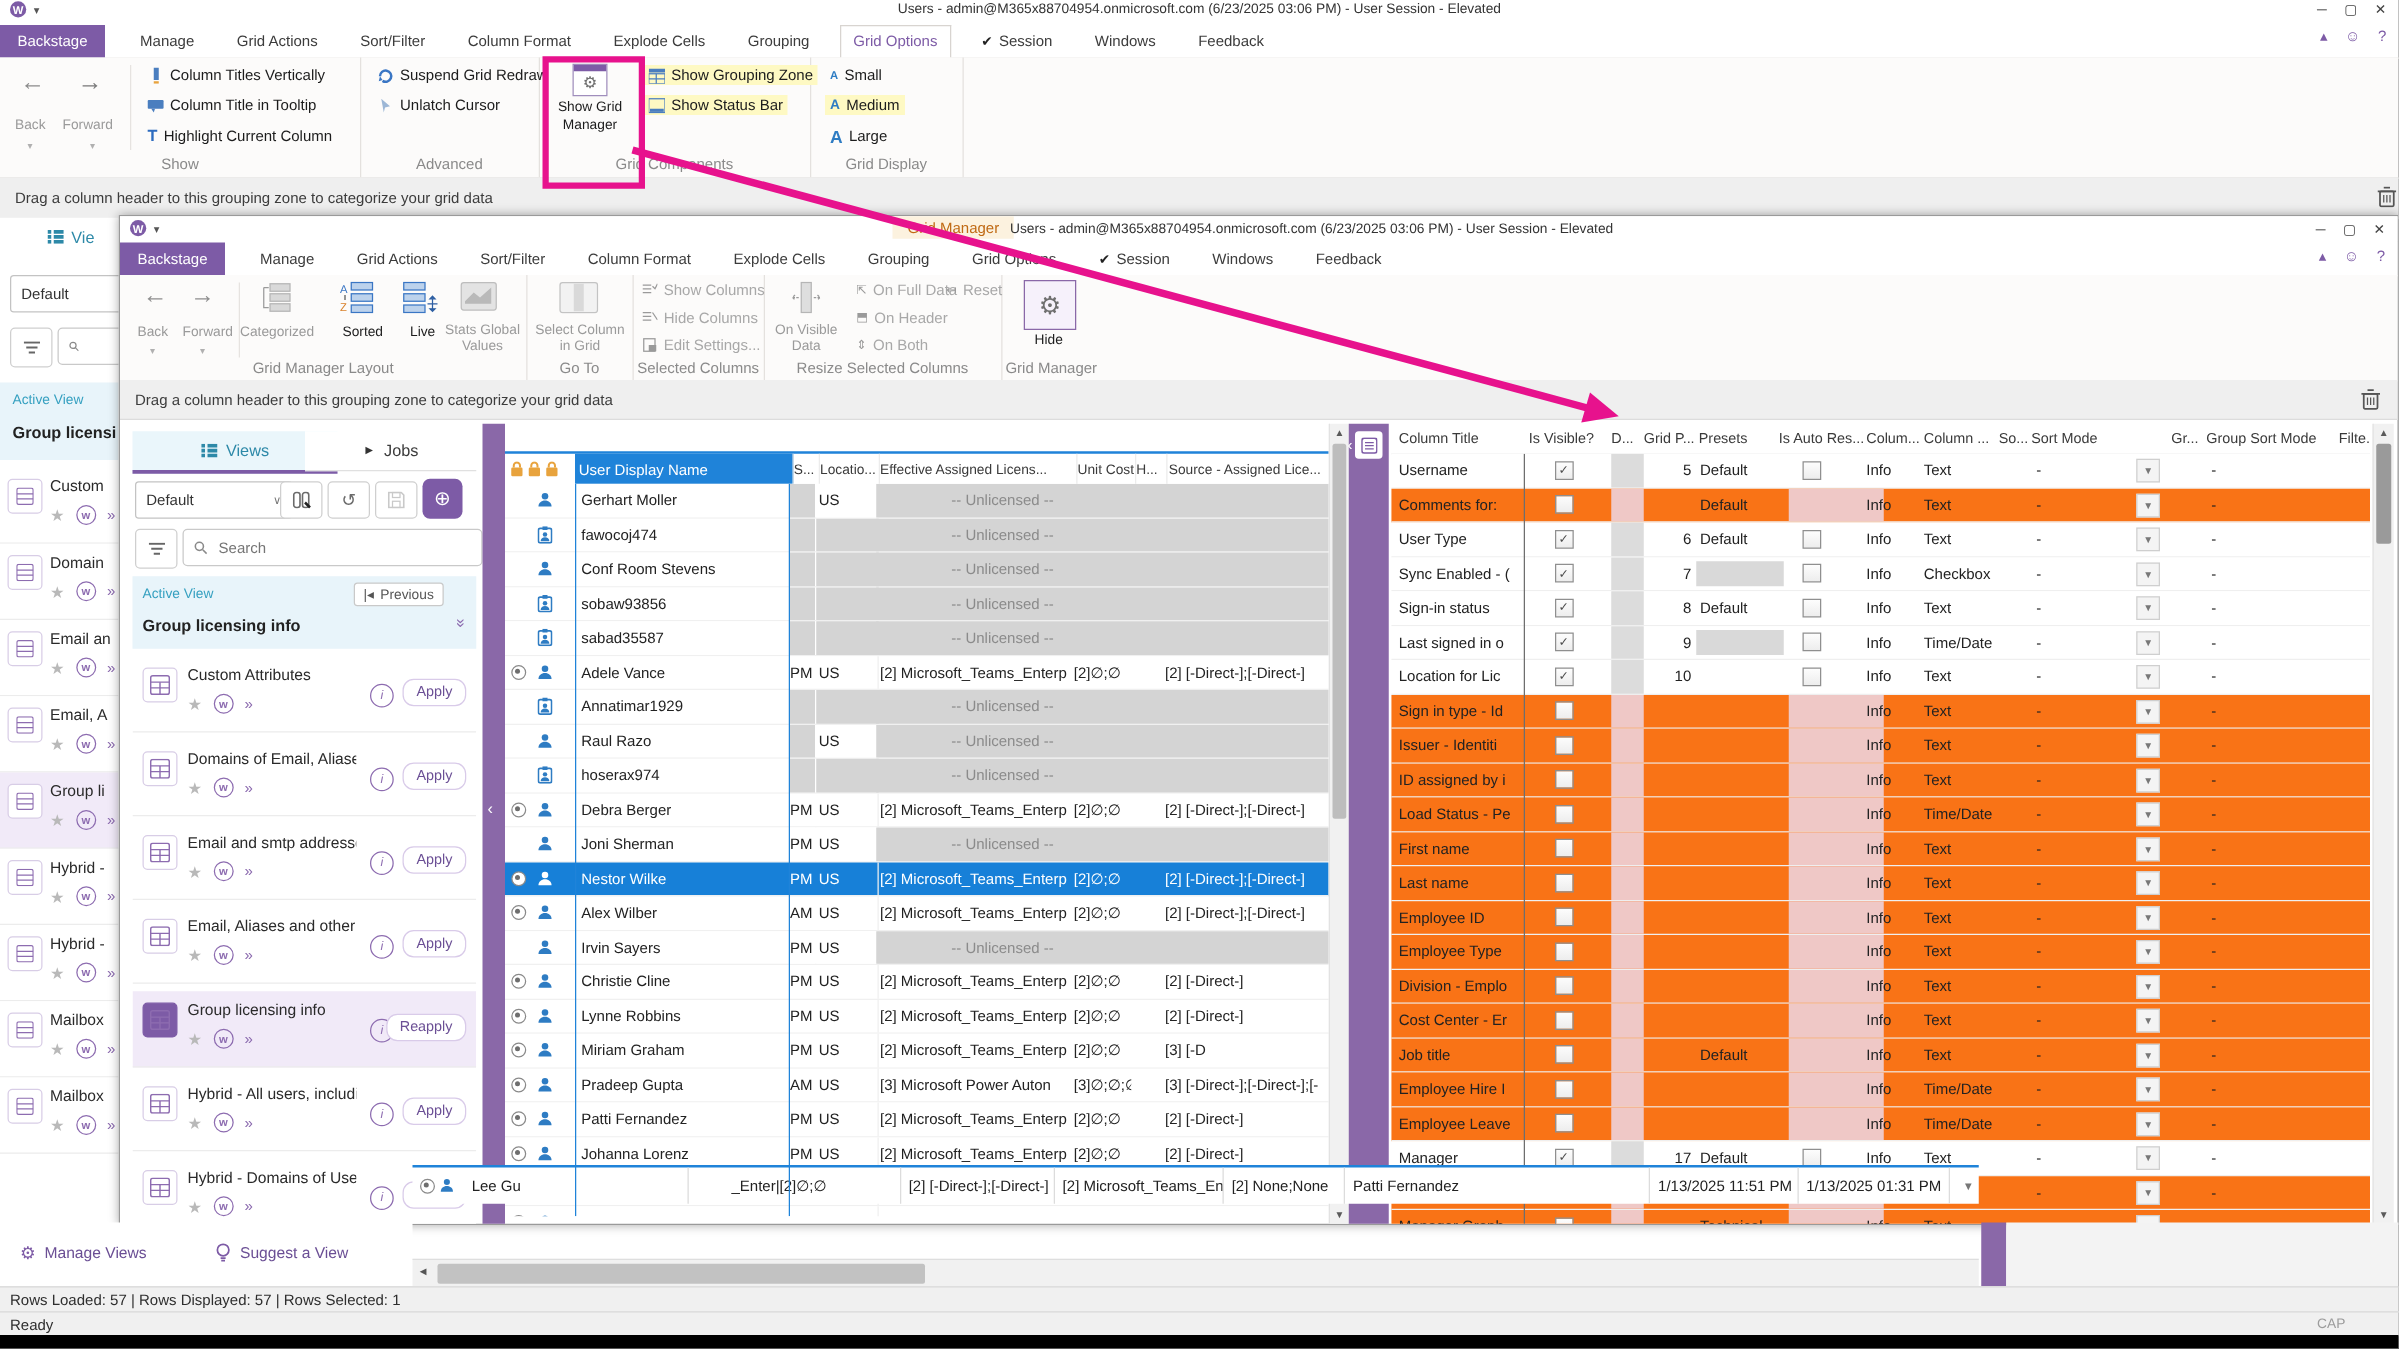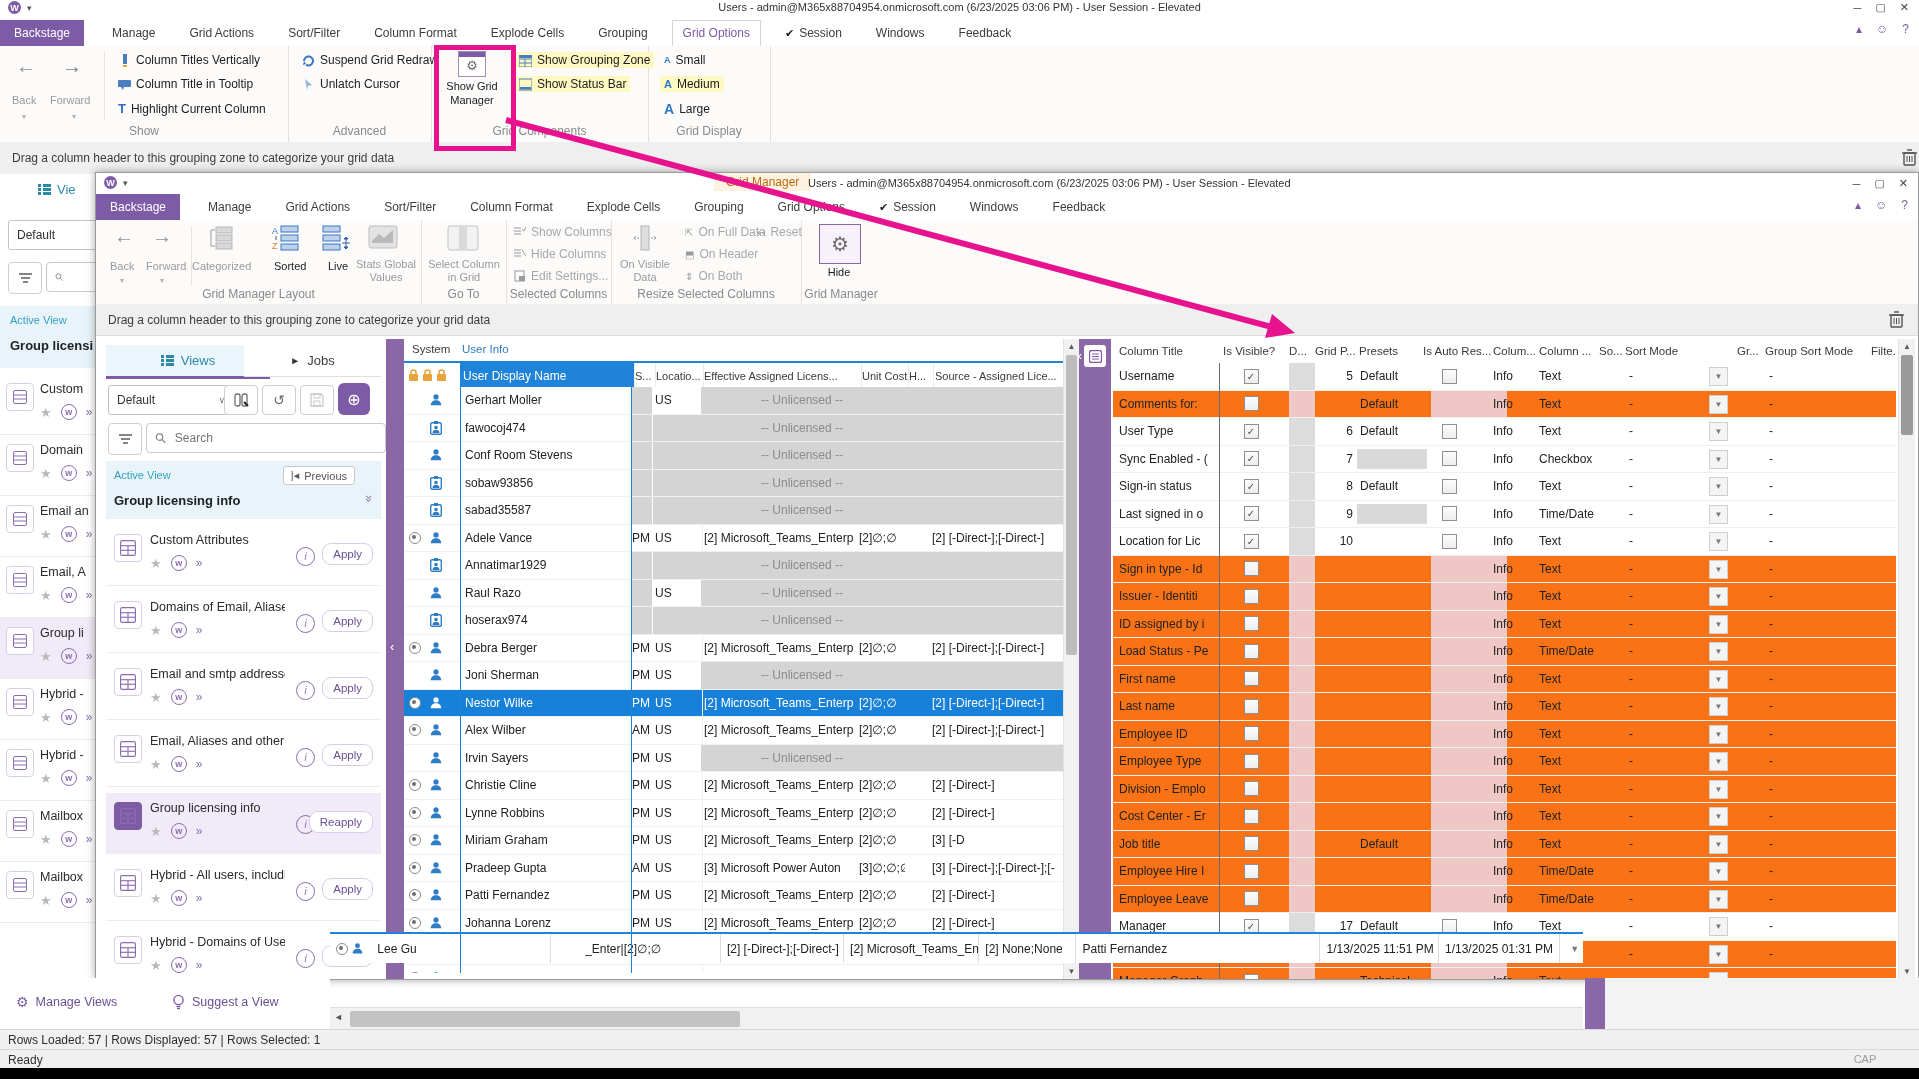--- a/index.html
+++ b/index.html
@@ -876,24 +876,20 @@
           <span class="vinfo">i</span>
           <button class="vbtn">Apply</button>
         </div>
 
     </div>
 
     <div class="abs pstrip" style="left:290px;top:166px;width:18px;height:640px;">
       <span class="abs" style="left:4px;top:300px;color:#fff;font-size:13px;">‹</span>
     </div>
 
-    <div class="abs ugband" style="left:308px;top:166px;width:659px;height:22px;">
-      <span class="abs" style="left:8px;top:4px;">System</span>
-      <span class="abs" style="left:58px;top:4px;color:#2e7cc3;">User Info</span>
-    </div>
     <div class="abs ughdr" style="left:308px;top:188px;width:659px;height:26px;">
       <span class="abs" style="left:4px;top:6px;display:flex;gap:3px;">
         <svg width="11" height="13" viewBox="0 0 11 13">
             <rect x="1" y="5" width="9" height="7" rx="1" fill="#e8a33d"></rect>
             <path d="M3 5V3.5a2.5 2.5 0 0 1 5 0V5" fill="none" stroke="#e8a33d" stroke-width="1.6"></path>
           </svg>
         <svg width="11" height="13" viewBox="0 0 11 13">
             <rect x="1" y="5" width="9" height="7" rx="1" fill="#e8a33d"></rect>
             <path d="M3 5V3.5a2.5 2.5 0 0 1 5 0V5" fill="none" stroke="#e8a33d" stroke-width="1.6"></path>
           </svg>

